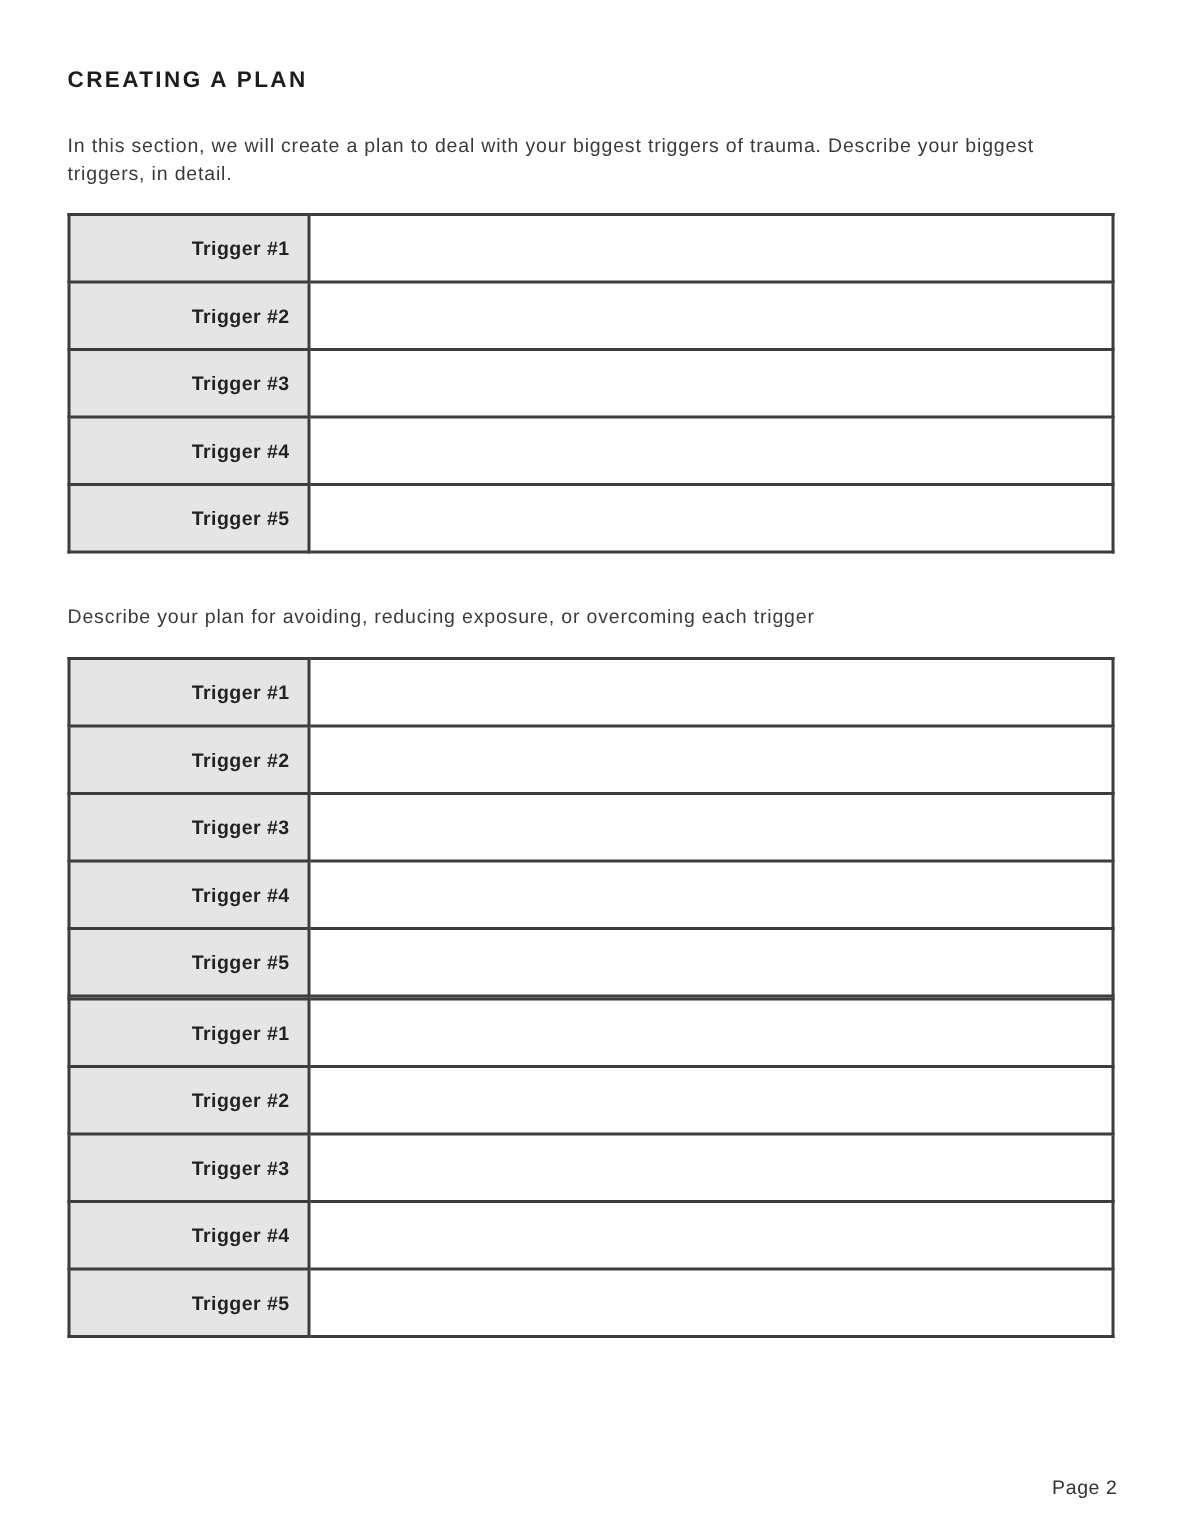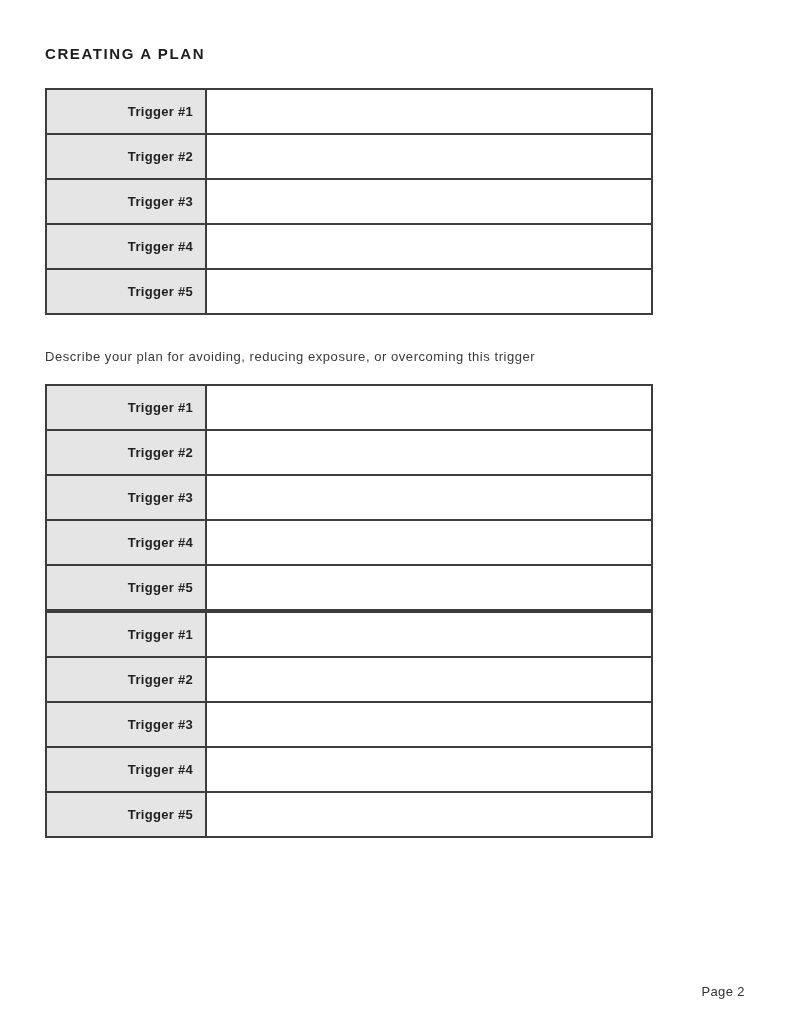--- a/index.html
+++ b/index.html
@@ -34,21 +34,21 @@
   .prompt {
     font-size: 13px;
     letter-spacing: 0.55px;
     line-height: 18px;
     color: #3a3a3a;
     margin-top: 33px;
     margin-bottom: 18px;
   }
   table.trigger-table {
     border-collapse: collapse;
-    width: 608px;
+    width: 698px;
     table-layout: fixed;
   }
   table.trigger-table td {
     border: 2px solid #3d3d3d;
     height: 45px;
     vertical-align: middle;
   }
   td.label-cell {
     width: 160px;
     background: #e5e5e5;
@@ -73,20 +73,21 @@
   }
 </style>
 </head>
 <body>
 
 <div class="page">
   <div class="content">
 
     <div class="title">CREATING A PLAN</div>
 
+    <p class="intro">In this section, we will create a plan to deal with your biggest triggers of trauma. Describe your biggest triggers, in detail.</p>
 
     <table class="trigger-table">
       <tbody>
         <tr>
           <td class="label-cell">Trigger #1</td>
           <td class="answer-cell"></td>
         </tr>
         <tr>
           <td class="label-cell">Trigger #2</td>
           <td class="answer-cell"></td>
@@ -99,21 +100,21 @@
           <td class="label-cell">Trigger #4</td>
           <td class="answer-cell"></td>
         </tr>
         <tr>
           <td class="label-cell">Trigger #5</td>
           <td class="answer-cell"></td>
         </tr>
       </tbody>
     </table>
 
-    <p class="prompt">Describe your plan for avoiding, reducing exposure, or overcoming this trigger</p>
+    <p class="prompt">Describe your plan for avoiding, reducing exposure, or overcoming each trigger</p>
 
     <table class="trigger-table">
       <tbody>
         <tr>
           <td class="label-cell">Trigger #1</td>
           <td class="answer-cell"></td>
         </tr>
         <tr>
           <td class="label-cell">Trigger #2</td>
           <td class="answer-cell"></td>

